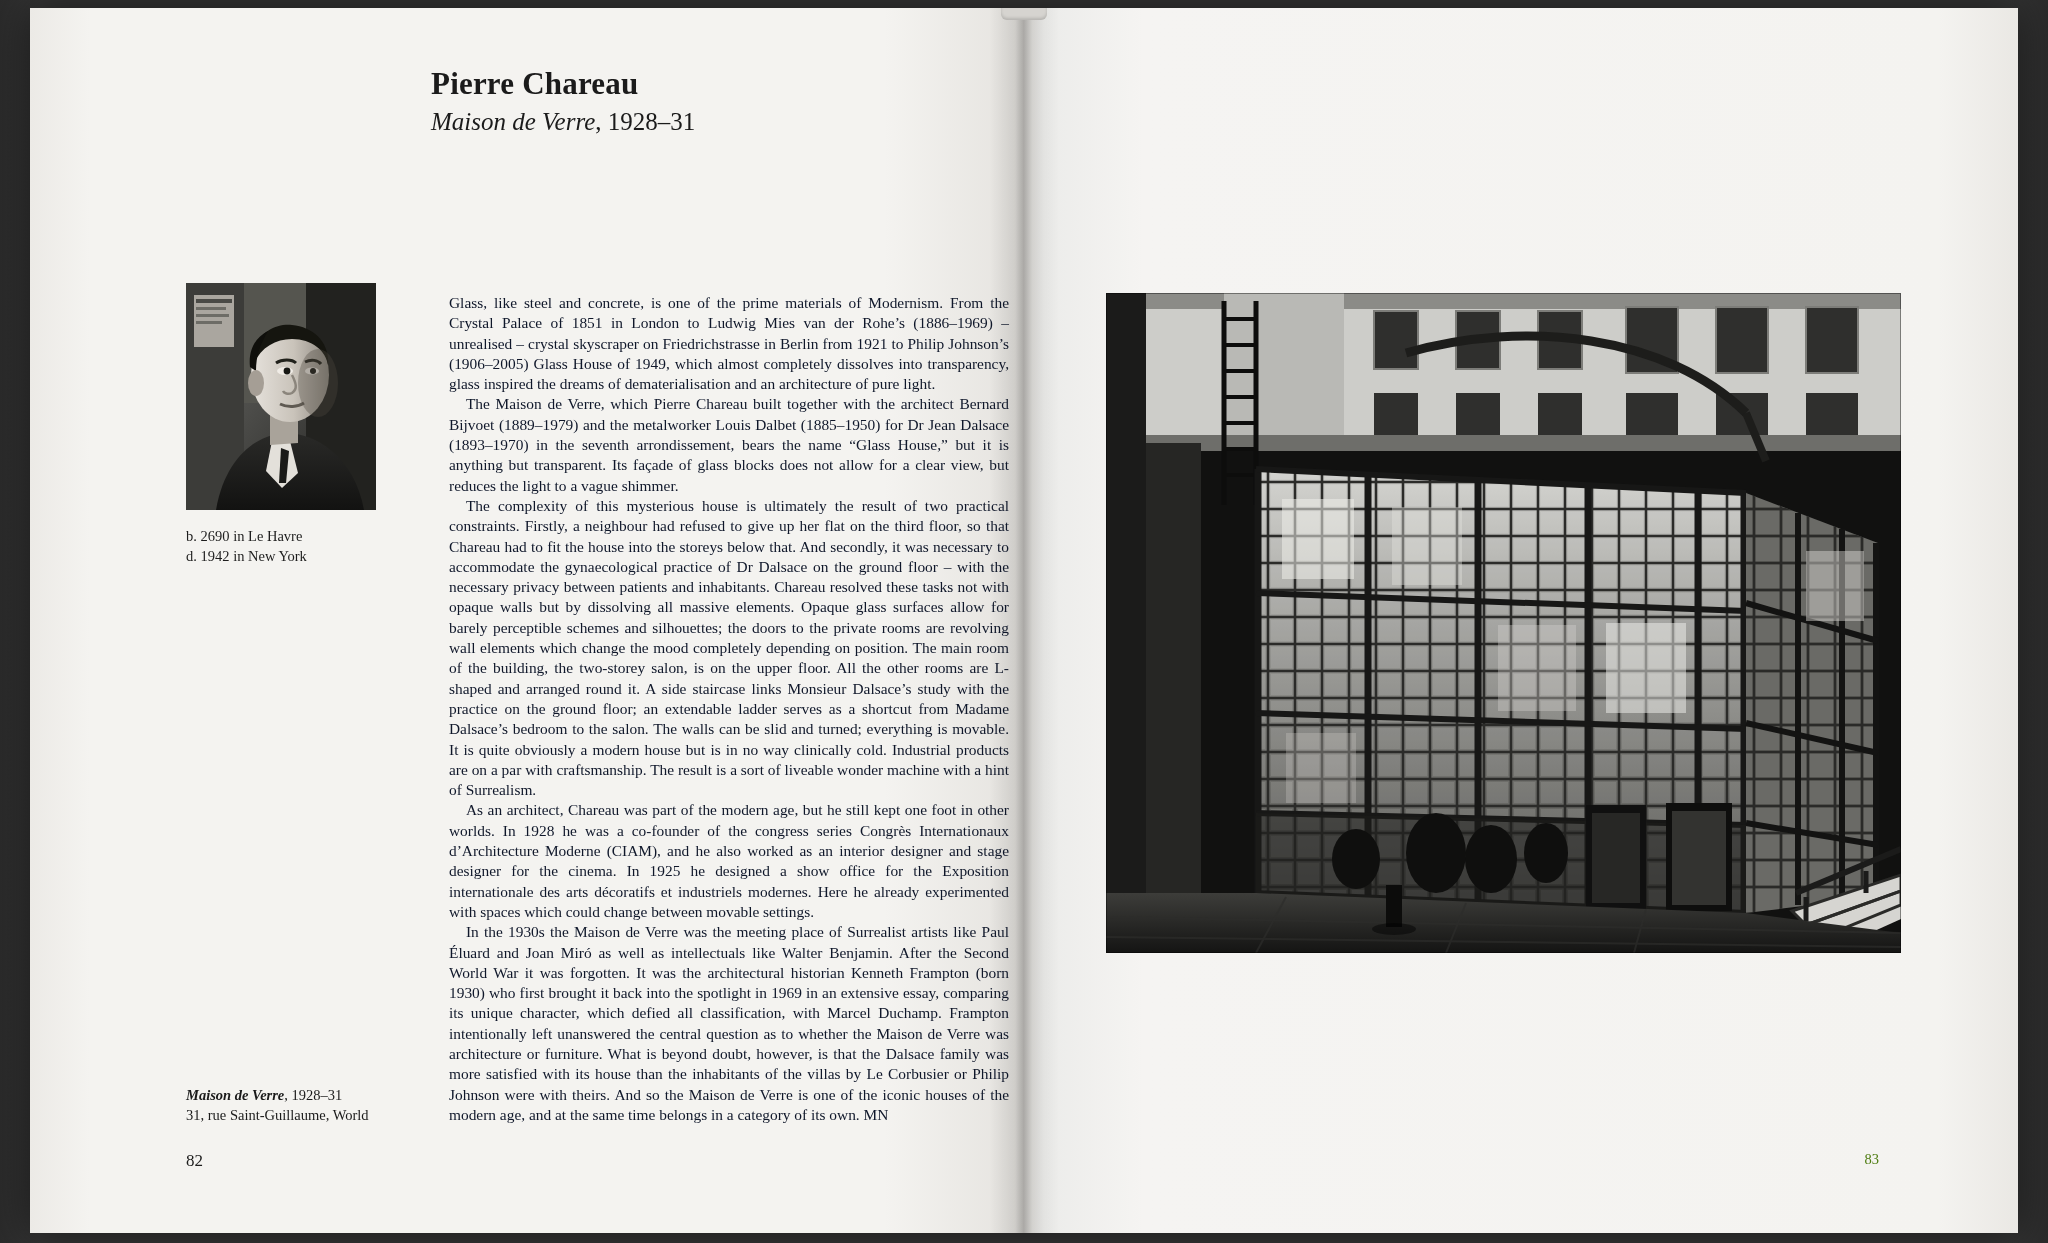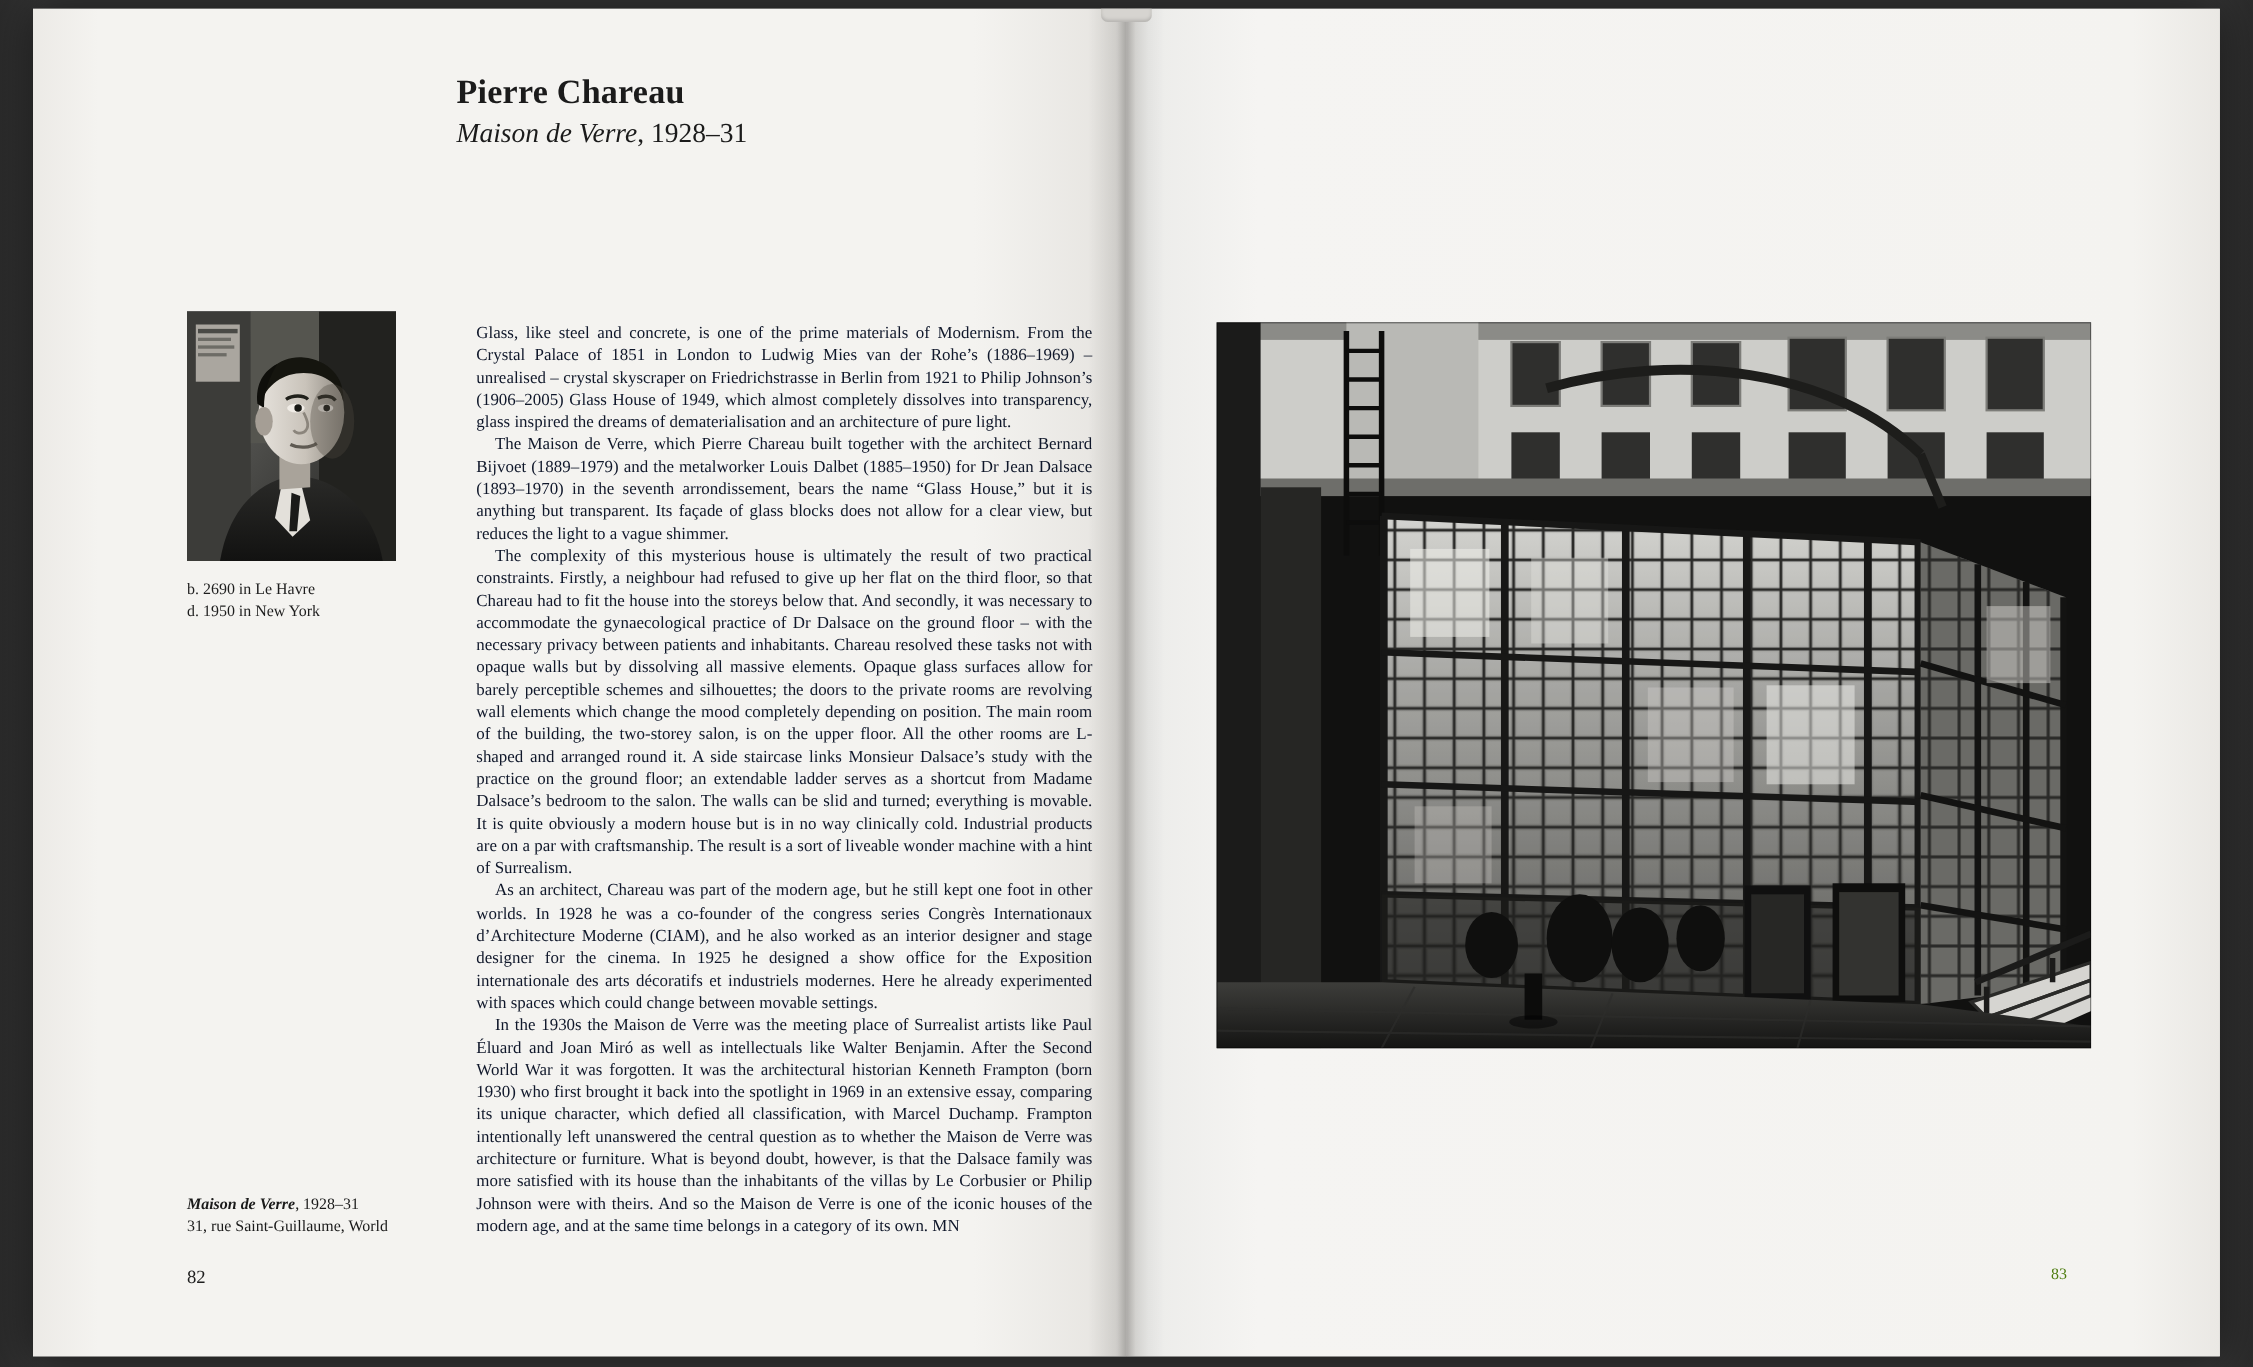--- a/index.html
+++ b/index.html
@@ -75,21 +75,21 @@
     width: 46px;
     height: 12px;
     background: #d6d4d0;
     border-radius: 0 0 6px 6px;
     box-shadow: inset 0 -2px 3px rgba(0,0,0,0.15);
   }
 
   
   .left-content {
     position: absolute;
-    left: 0; top: 0;
+    left: 16px; top: 0;
     width: 994px; height: 100%; padding-left: 12px;
   }
 
   .title-block {
     position: absolute;
     left: 385px;
     top: 58px;
     width: 520px;
   }
   .architect-name {
@@ -259,21 +259,21 @@
           <path d="M106 92 C110 100 112 106 106 110 C102 112 98 110 97 108" stroke="#8b857c" stroke-width="2.5" fill="none"></path>
           <path d="M94 121 C102 125 112 124 118 120" stroke="#5f5a52" stroke-width="3" fill="none"></path>
 
           <ellipse cx="132" cy="100" rx="20" ry="34" fill="#4c4840" opacity="0.35"></ellipse>
           <rect width="190" height="227" fill="none"></rect>
         </svg>
       </div>
 
       <div class="portrait-caption">
         <div>b. 2690 in Le Havre</div>
-        <div>d. 1950 in New York</div>
+        <div>d. 1942 in New York</div>
       </div>
 
       <div class="body-col">
         <p>Glass, like steel and concrete, is one of the prime materials of Modernism. From the Crystal Palace of 1851 in London to Ludwig Mies van der Rohe’s (1886–1969) – unrealised – crystal skyscraper on Friedrichstrasse in Berlin from 1921 to Philip Johnson’s (1906–2005) Glass House of 1949, which almost completely dissolves into transparency, glass inspired the dreams of dematerialisation and an architecture of pure light.</p>
         <p>The Maison de Verre, which Pierre Chareau built together with the architect Bernard Bijvoet (1889–1979) and the metalworker Louis Dalbet (1885–1950) for Dr Jean Dalsace (1893–1970) in the seventh arrondissement, bears the name “Glass House,” but it is anything but transparent. Its façade of glass blocks does not allow for a clear view, but reduces the light to a vague shimmer.</p>
         <p>The complexity of this mysterious house is ultimately the result of two practical constraints. Firstly, a neighbour had refused to give up her flat on the third floor, so that Chareau had to fit the house into the storeys below that. And secondly, it was necessary to accommodate the gynaecological practice of Dr Dalsace on the ground floor – with the necessary privacy between patients and inhabitants. Chareau resolved these tasks not with opaque walls but by dissolving all massive elements. Opaque glass surfaces allow for barely perceptible schemes and silhouettes; the doors to the private rooms are revolving wall elements which change the mood completely depending on position. The main room of the building, the two-storey salon, is on the upper floor. All the other rooms are L-shaped and arranged round it. A side staircase links Monsieur Dalsace’s study with the practice on the ground floor; an extendable ladder serves as a shortcut from Madame Dalsace’s bedroom to the salon. The walls can be slid and turned; everything is movable. It is quite obviously a modern house but is in no way clinically cold. Industrial products are on a par with craftsmanship. The result is a sort of liveable wonder machine with a hint of Surrealism.</p>
         <p>As an architect, Chareau was part of the modern age, but he still kept one foot in other worlds. In 1928 he was a co-founder of the congress series Congrès Internationaux d’Architecture Moderne (CIAM), and he also worked as an interior designer and stage designer for the cinema. In 1925 he designed a show office for the Exposition internationale des arts décoratifs et industriels modernes. Here he already experimented with spaces which could change between movable settings.</p>
         <p>In the 1930s the Maison de Verre was the meeting place of Surrealist artists like Paul Éluard and Joan Miró as well as intellectuals like Walter Benjamin. After the Second World War it was forgotten. It was the architectural historian Kenneth Frampton (born 1930) who first brought it back into the spotlight in 1969 in an extensive essay, comparing its unique character, which defied all classification, with Marcel Duchamp. Frampton intentionally left unanswered the central question as to whether the Maison de Verre was architecture or furniture. What is beyond doubt, however, is that the Dalsace family was more satisfied with its house than the inhabitants of the villas by Le Corbusier or Philip Johnson were with theirs. And so the Maison de Verre is one of the iconic houses of the modern age, and at the same time belongs in a category of its own.  MN</p>
       </div>
 

